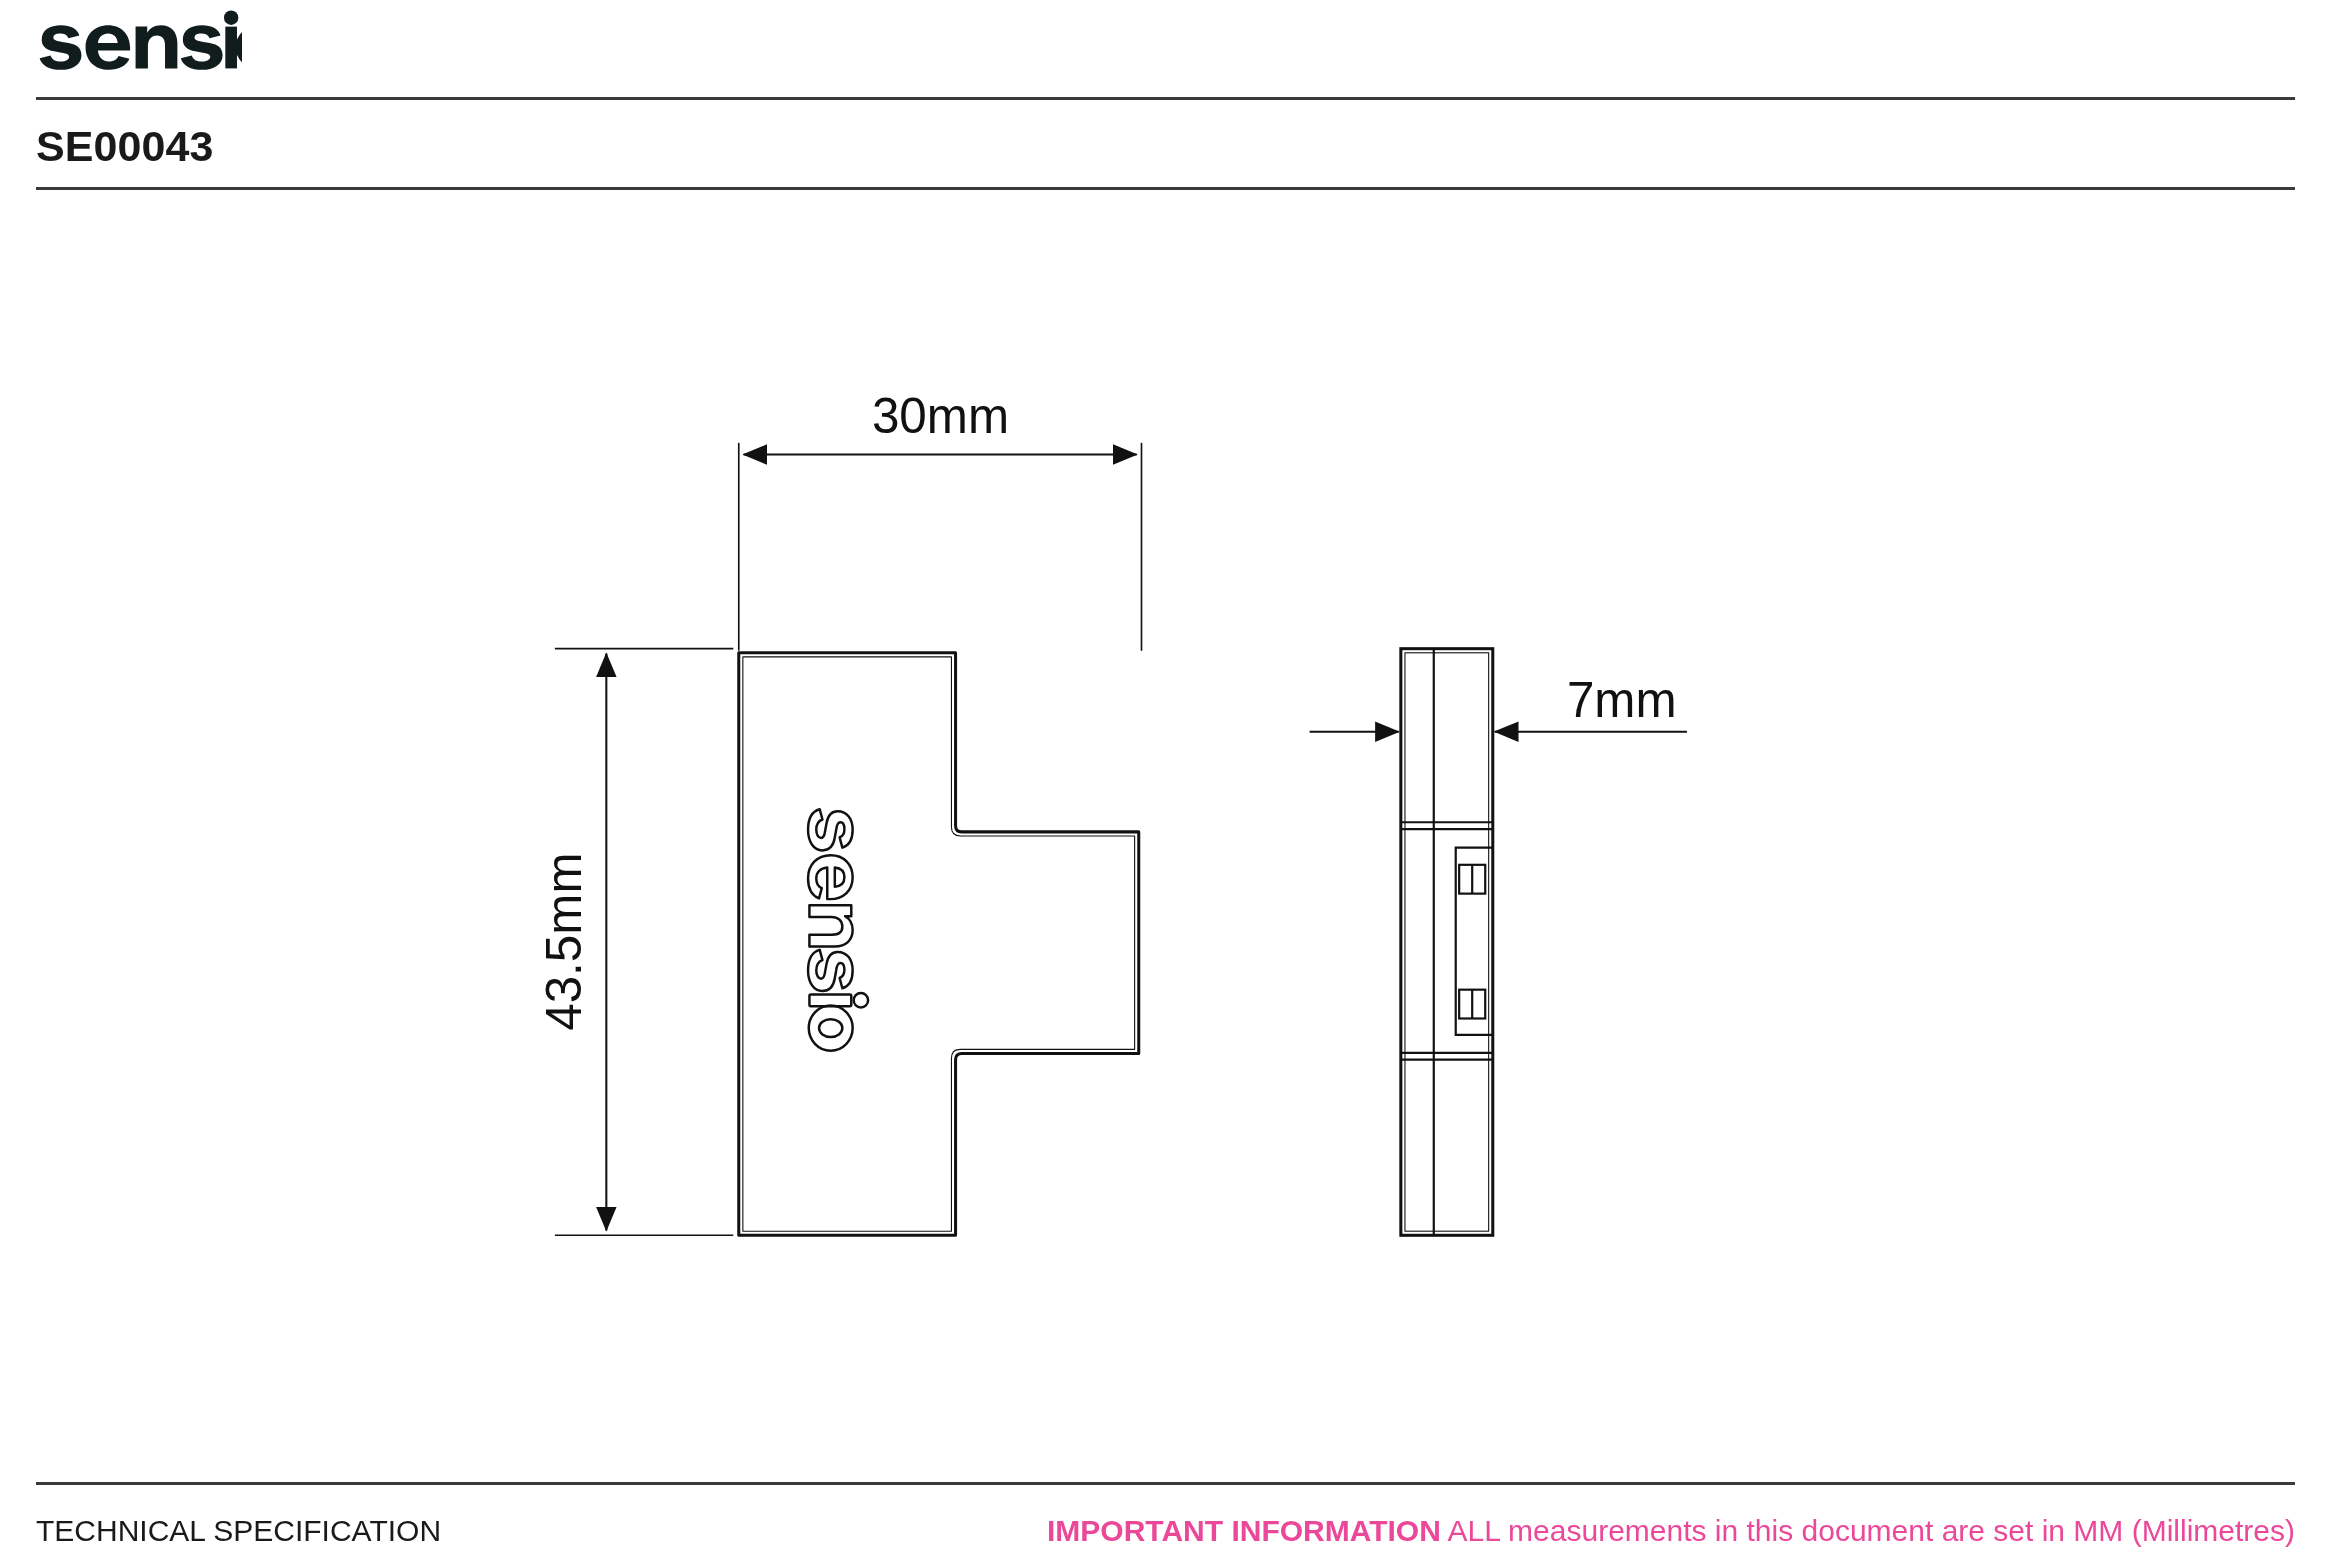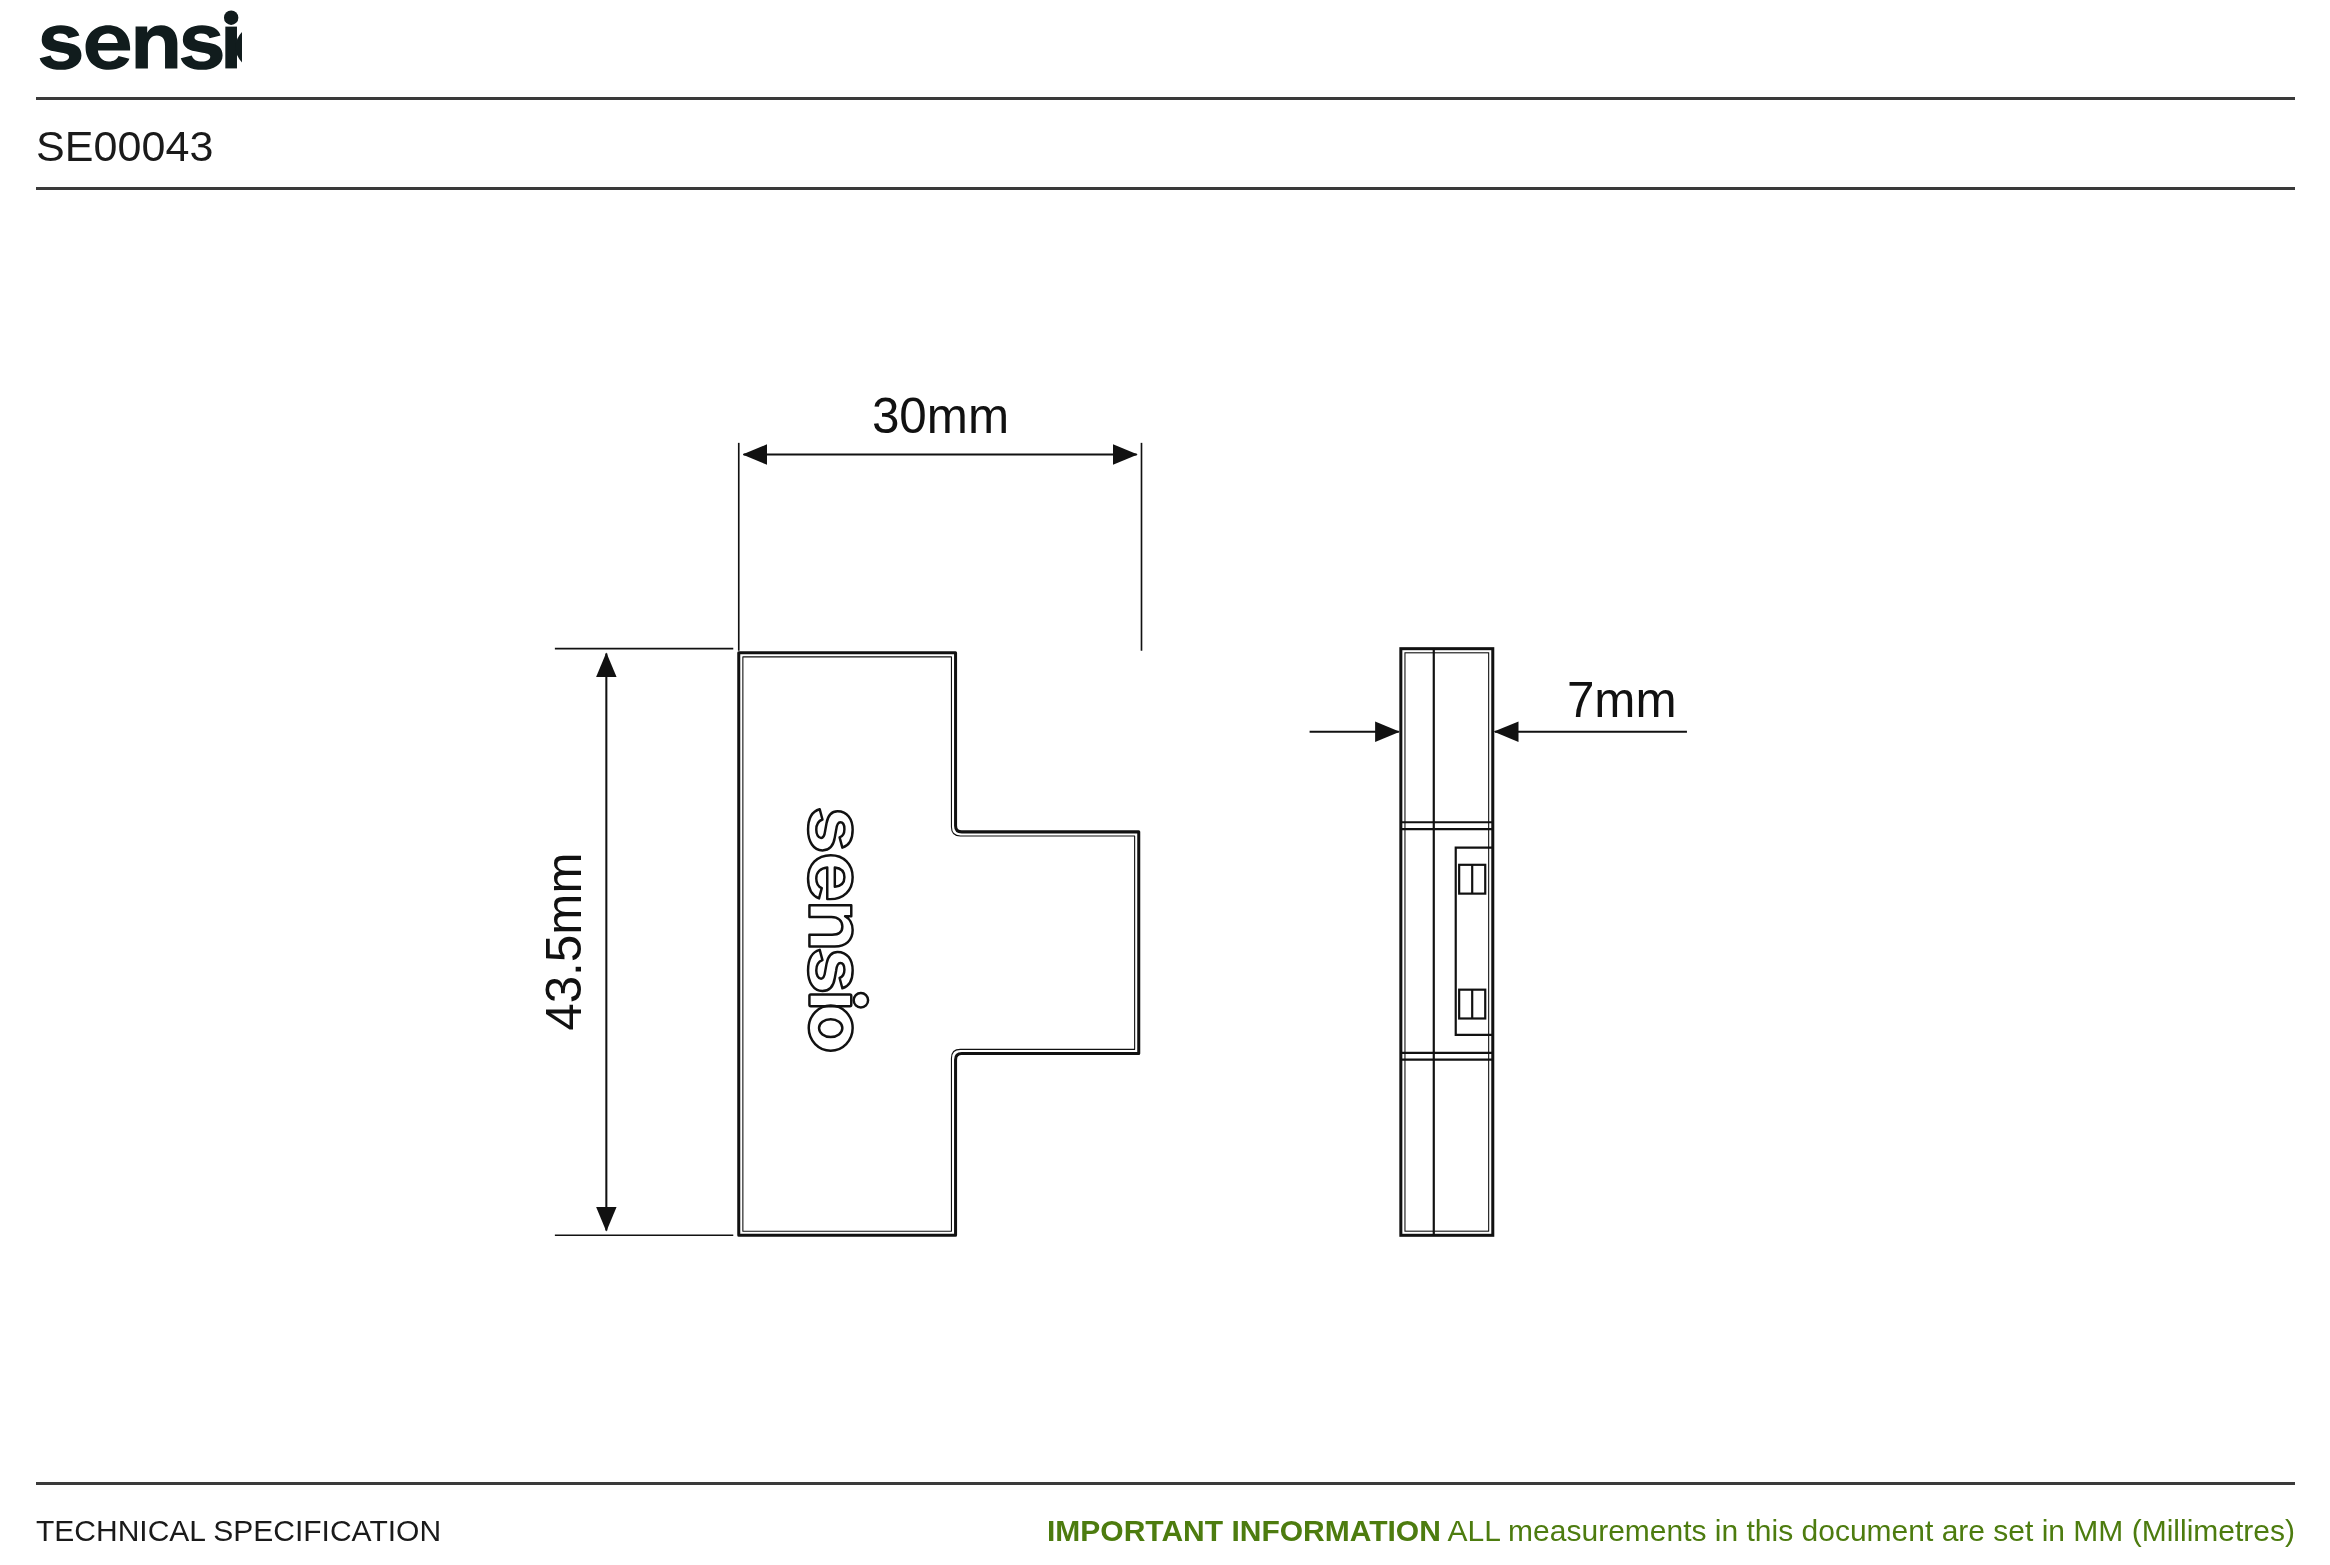--- a/index.html
+++ b/index.html
@@ -49,21 +49,21 @@
   }
   #page-title {
     font-size: 43px;
     font-weight: 400;
     letter-spacing: 0.1px;
     white-space: nowrap;
     color: #1a1a1a;
   }
   #product-code {
     font-size: 43px;
-    font-weight: 400;
+    font-weight: 700;
     letter-spacing: 0.1px;
     white-space: nowrap;
     color: #1a1a1a;
   }
 
   
   #drawing-canvas {
     position: absolute;
     left: 6px;
     top: 206px;
@@ -86,21 +86,21 @@
   #footer-left {
     font-size: 30px;
     font-weight: 400;
     white-space: nowrap;
     color: #1a1a1a;
   }
   #footer-right {
     font-size: 30px;
     font-weight: 400;
     white-space: nowrap;
-    color: #4d7c0f;
+    color: #ec4899;
   }
   #footer-right .strong { font-weight: 700; }
 </style>
 </head>
 <body>
 
 <div id="brand-logo">
   <svg width="206" height="74" viewBox="0 0 300 108" xmlns="http://www.w3.org/2000/svg">
 
     <g fill="#111c1d">

